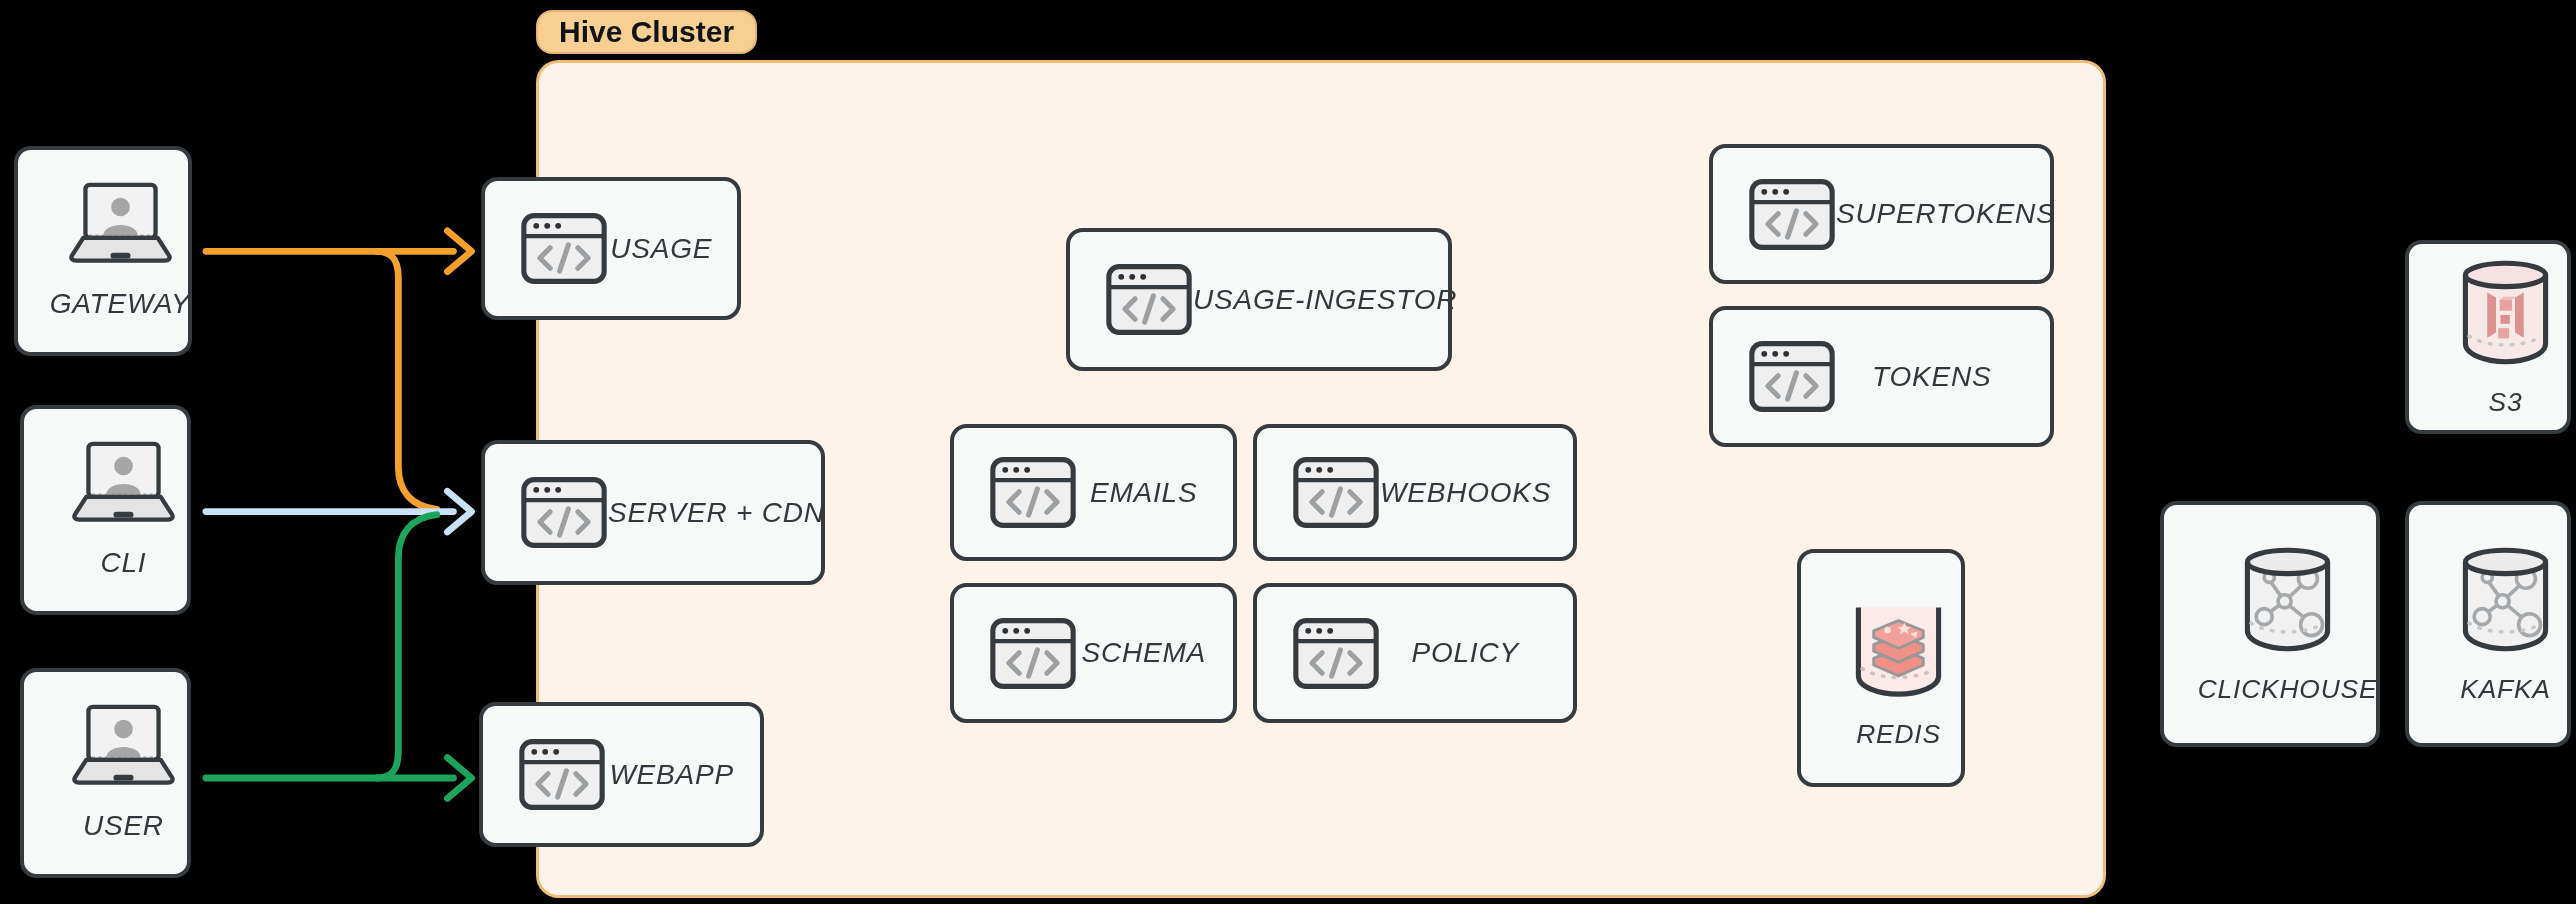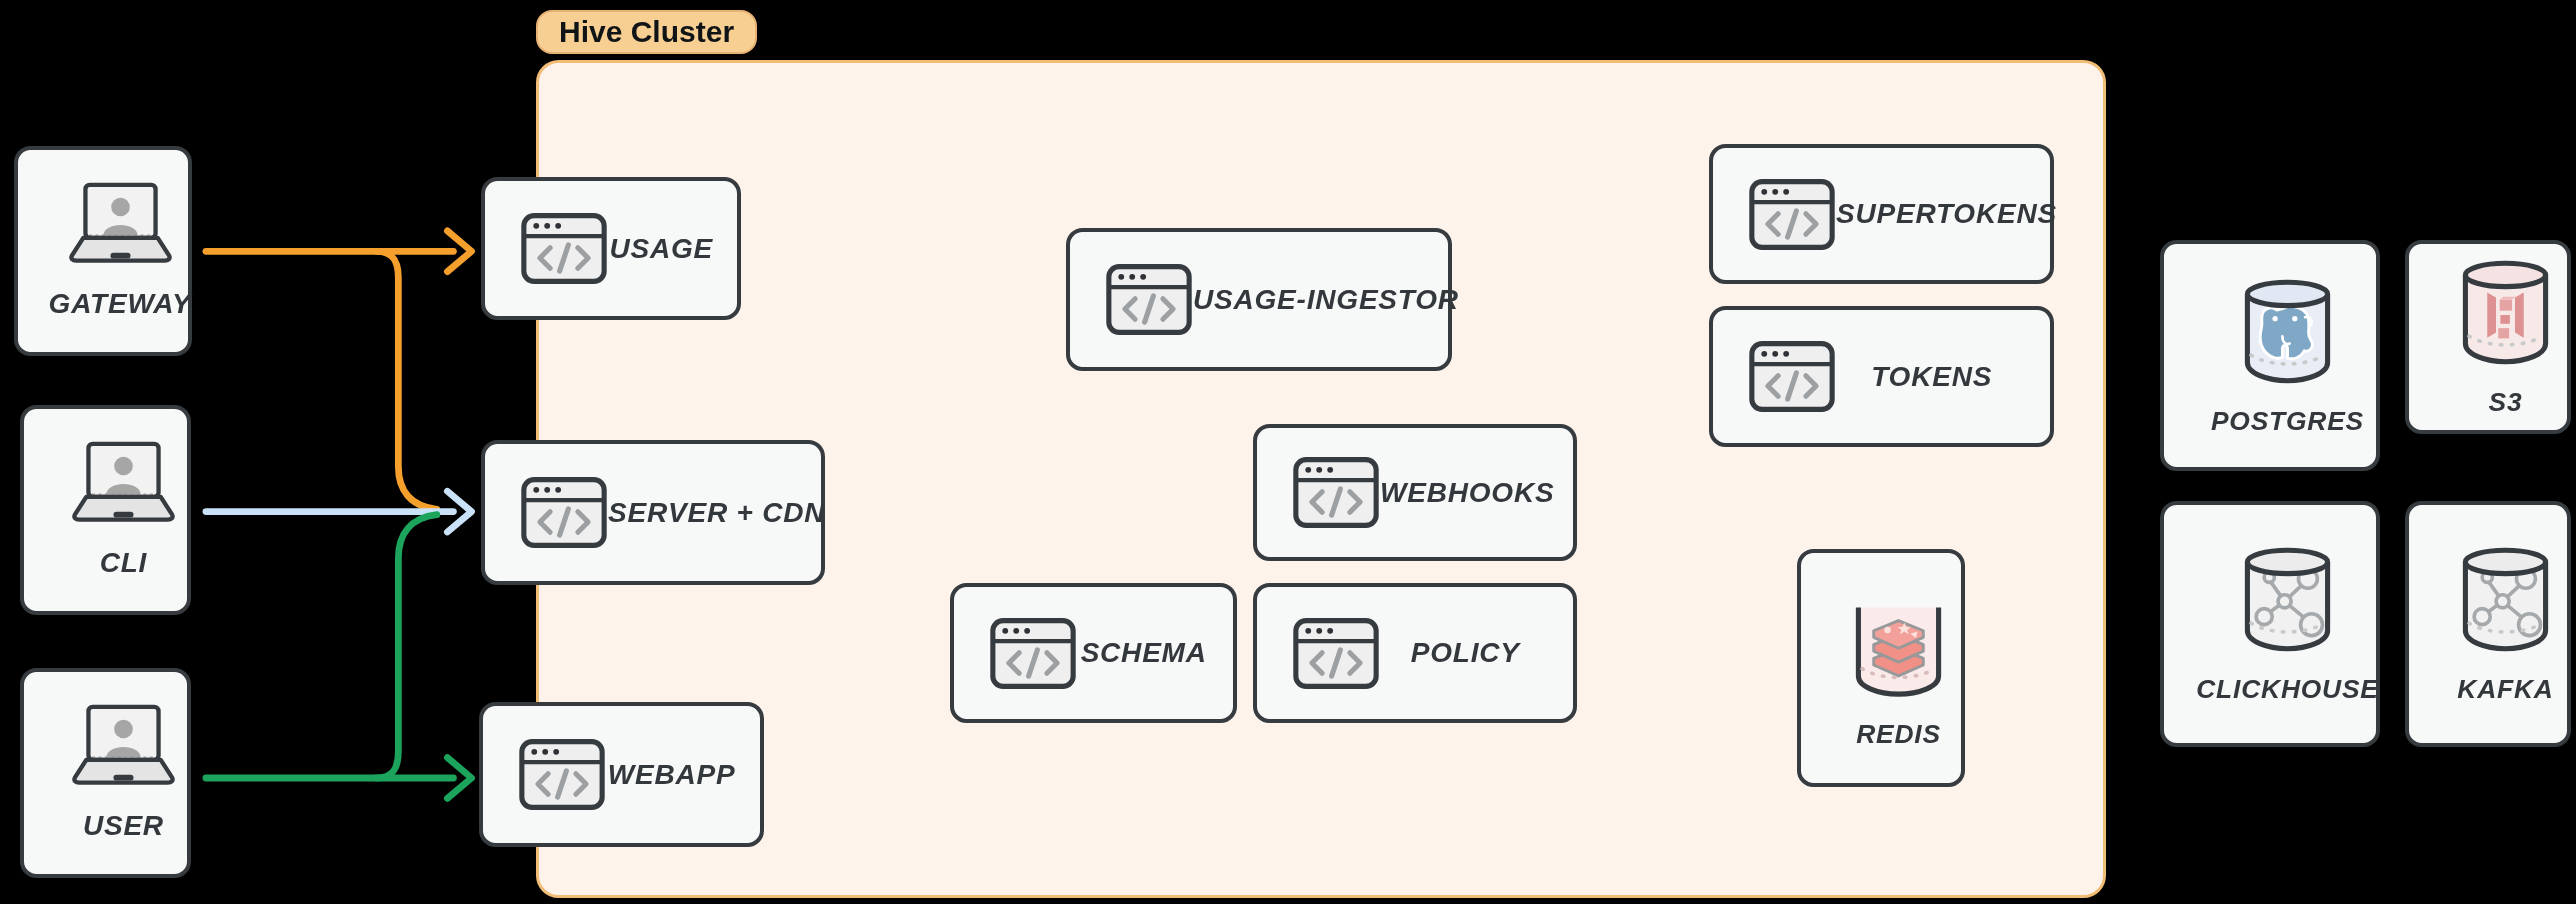--- a/index.html
+++ b/index.html
@@ -26,21 +26,20 @@
     display:flex; align-items:center; color:#33383D;
   }
   .node-col { flex-direction:column; justify-content:center; gap:22.6px;padding-left:35px; }
   .node-row { flex-direction:row; padding:0 22.6px 0 35px; }
   .svc-icon { width:88px; height:73px; flex:0 0 auto; }
   .laptop-icon { width:115px; height:83px; }
   .cyl-icon { width:103px; height:113px; }
   .node-label {
     font-style:italic; font-size:28px; letter-spacing:0.8px; white-space:nowrap;
     color:#33383D;
-    font-weight:bold;
   }
   .svc-label { flex:1; text-align:center; }
   .db-label { font-size:26.4px; }
 </style>
 </head>
 <body>
 
 <svg width="0" height="0" style="position:absolute">
   <defs>
     <g id="sym-codewin">
@@ -167,20 +166,26 @@
         <use href="#sym-codewin"></use>
       </svg>
     <div class="node-label svc-label">WEBAPP</div>
   </div>
   <div class="node node-row" style="left:1066px;top:228px;width:386px;height:143px">
     <svg class="svc-icon" viewBox="0 0 120 100">
         <use href="#sym-codewin"></use>
       </svg>
     <div class="node-label svc-label">USAGE-INGESTOR</div>
   </div>
+  <div class="node node-row" style="left:950px;top:424px;width:287px;height:137px">
+    <svg class="svc-icon" viewBox="0 0 120 100">
+        <use href="#sym-codewin"></use>
+      </svg>
+    <div class="node-label svc-label">EMAILS</div>
+  </div>
   <div class="node node-row" style="left:1253px;top:424px;width:324px;height:137px">
     <svg class="svc-icon" viewBox="0 0 120 100">
         <use href="#sym-codewin"></use>
       </svg>
     <div class="node-label svc-label">WEBHOOKS</div>
   </div>
   <div class="node node-row" style="left:950px;top:583px;width:287px;height:140px">
     <svg class="svc-icon" viewBox="0 0 120 100">
         <use href="#sym-codewin"></use>
       </svg>
@@ -204,26 +209,20 @@
       </svg>
     <div class="node-label svc-label">TOKENS</div>
   </div>
   <div class="node node-col" style="left:1797px;top:549px;width:168px;height:238px;gap:19px">
     <svg class="cyl-icon" viewBox="0 0 140 155">
         <use href="#sym-cyl-redis"></use>
       </svg>
     <div class="node-label db-label">REDIS</div>
   </div>
 
-  <div class="node node-col" style="left:2160px;top:240px;width:220px;height:231px;gap:18px">
-    <svg class="cyl-icon" viewBox="0 0 140 155">
-        <use href="#sym-cyl-postgres"></use>
-      </svg>
-    <div class="node-label db-label">POSTGRES</div>
-  </div>
   <div class="node node-col" style="left:2405px;top:240px;width:166px;height:194px;gap:18px">
     <svg class="cyl-icon" viewBox="0 0 140 155">
         <use href="#sym-cyl-s3"></use>
       </svg>
     <div class="node-label db-label">S3</div>
   </div>
   <div class="node node-col" style="left:2160px;top:501px;width:220px;height:246px;gap:18px">
     <svg class="cyl-icon" viewBox="0 0 140 155">
         <use href="#sym-cyl-graph"></use>
       </svg>

